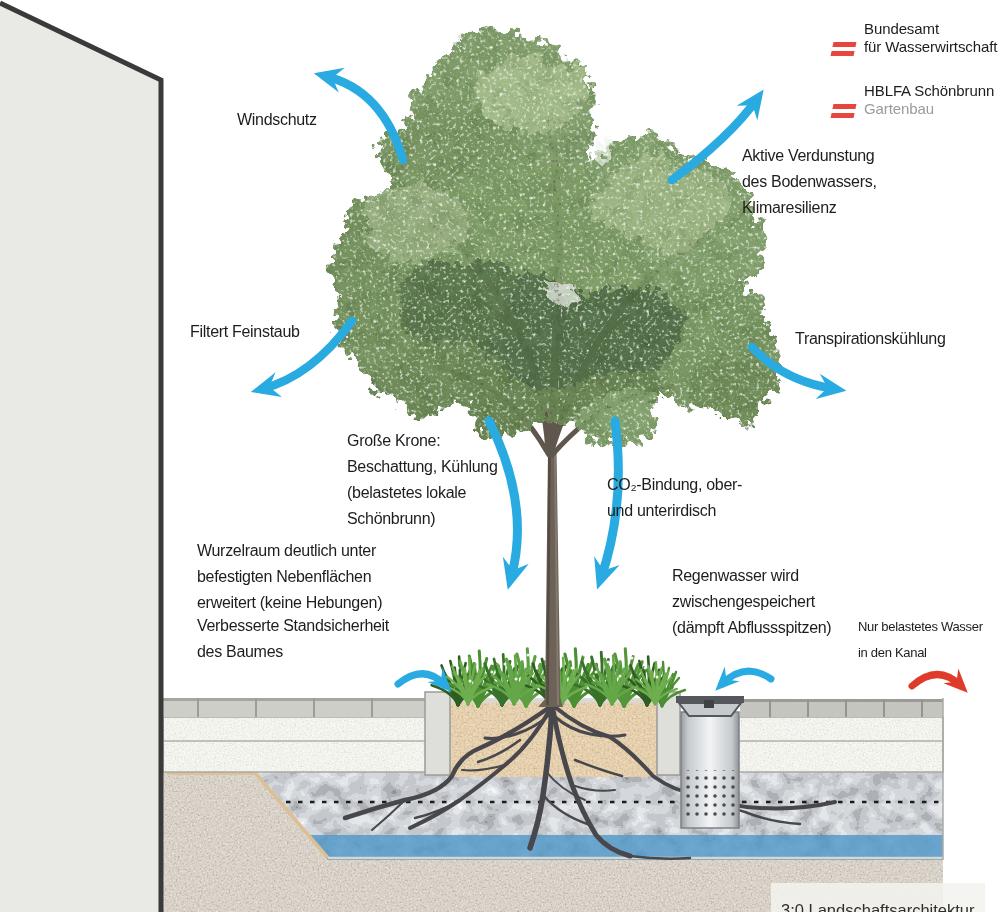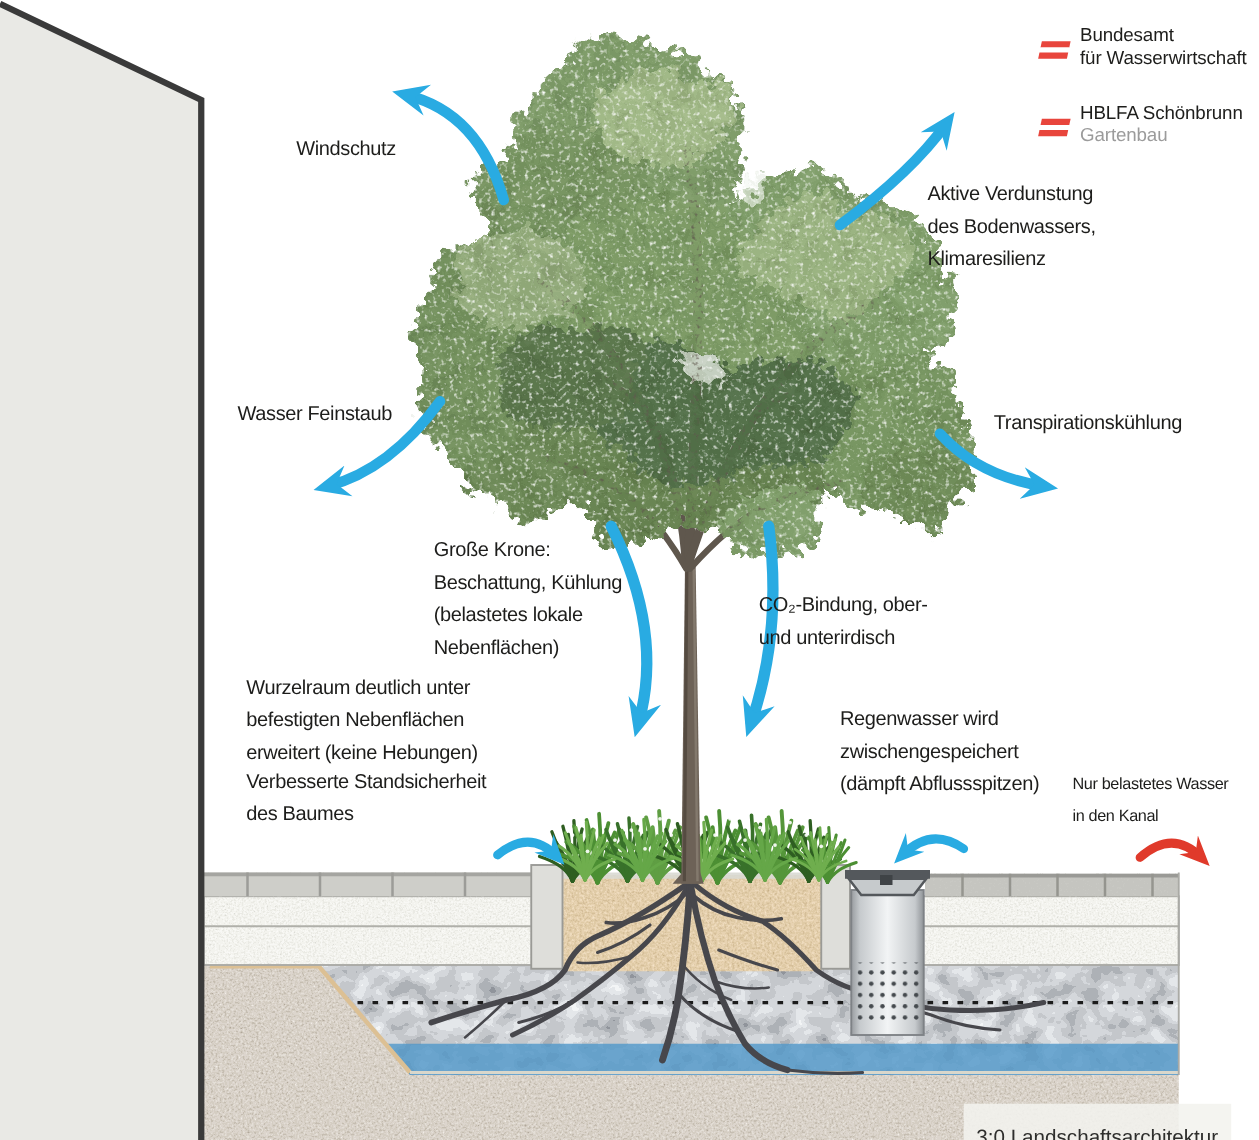--- a/index.html
+++ b/index.html
@@ -1,20 +1,20 @@
 <!DOCTYPE html>
 <html><head>
 <meta charset="utf-8">
 <style>
   html,body{margin:0;padding:0;background:#fff;}
   #stage{position:relative;width:1007px;height:912px;overflow:hidden;background:#fff;
          font-family:"Liberation Sans",sans-serif;}
   #scene{position:absolute;left:0;top:0;}
   .lbl{position:absolute;font-size:16px;line-height:26px;color:#1d1d1b;white-space:nowrap;letter-spacing:-0.3px;}
-  .logo{position:absolute;left:832px;display:flex;gap:9px;align-items:center;}
+  .logo{position:absolute;left:832px;display:flex;gap:9px;align-items:flex-end;}
   .flag{display:inline-block;width:23px;height:14px;margin-top:3px;transform:skewX(-12deg);}
   .flag i{display:block;height:4.67px;}
   .flag .mid{background:#fff;}
   .logotext{font-size:15px;line-height:18px;color:#1d1d1b;letter-spacing:-0.1px;}
   .credit{position:absolute;left:771px;top:883px;padding:18px 10px;background:rgba(243,243,238,0.88);
           color:#2e2e2c;font-size:16.5px;}
 </style>
 </head>
 <body>
 
@@ -273,27 +273,27 @@
   <path d="M912,686 Q938,663 961,686" stroke-width="7" marker-end="url(#mR)" stroke="#E03A2B"></path>
 </g>
 </svg>
 
 <div class="lbl" style="left:237px;top:107px">Windschutz</div>
 <div class="lbl" style="left:742px;top:143px">
   <div>Aktive Verdunstung</div>
   <div>des Bodenwassers,</div>
   <div>Klimaresilienz</div>
 </div>
-<div class="lbl" style="left:190px;top:319px">Wasser Feinstaub</div>
+<div class="lbl" style="left:190px;top:319px">Filtert Feinstaub</div>
 <div class="lbl" style="left:795px;top:326px">Transpirationskühlung</div>
 <div class="lbl" style="left:347px;top:428px">
   <div>Große Krone:</div>
   <div>Beschattung, Kühlung</div>
   <div>(belastetes lokale</div>
-  <div>Nebenflächen)</div>
+  <div>Schönbrunn)</div>
 </div>
 <div class="lbl" style="left:607px;top:472px">
   <div>CO₂-Bindung, ober-</div>
   <div>und unterirdisch</div>
 </div>
 <div class="lbl" style="left:197px;top:538px">
   <div>Wurzelraum deutlich unter</div>
   <div>befestigten Nebenflächen</div>
   <div>erweitert (keine Hebungen)</div>
 </div>

